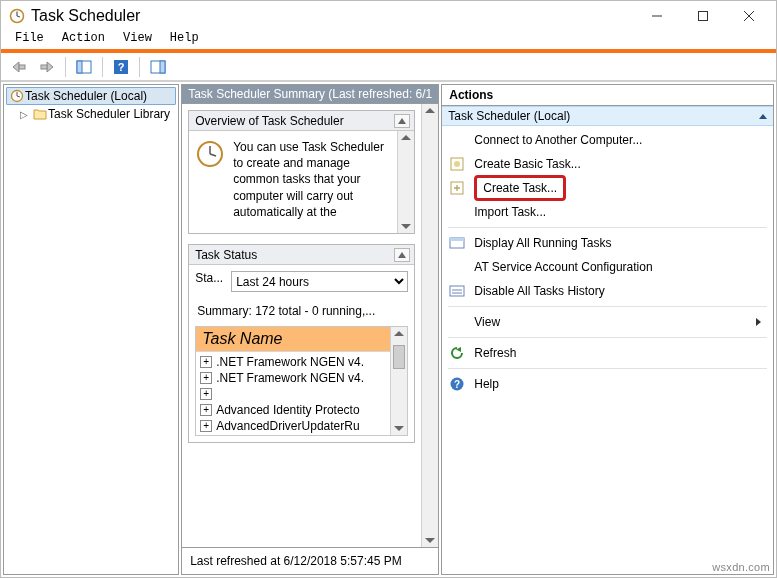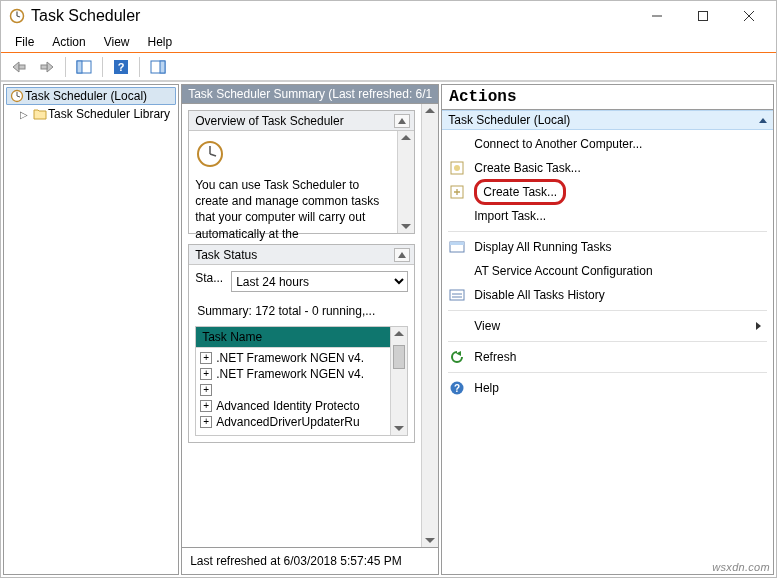--- a/index.html
+++ b/index.html
@@ -36,23 +36,24 @@
     font-size: 10px; color: #333;
   }
   .win-btn svg { display:block; }
 
   
   .menubar {
     display: flex;
     padding: 2px 6px;
     font-size: 12px;
     gap: 2px;
-    border-bottom: 1px solid #f97316;
+    border-bottom: 4px solid #f97316;
     height: 22px;
-    align-items: flex-start;
+    align-items: flex-end;
+    font-family: Liberation Mono, monospace;
   }
   .menubar span { padding: 2px 8px; }
 
   
   .toolbar {
     display: flex;
     align-items: center;
     padding: 2px 6px;
     height: 28px;
     gap: 4px;
@@ -156,48 +157,48 @@
     background:#fff;
   }
   .summary-line { padding: 6px 8px 8px 8px; font-size:12px; white-space:nowrap; overflow:hidden; text-overflow:ellipsis; }
   .task-list {
     border:1px solid #c8c8c8;
     margin: 0 6px 0 6px;
     height: 110px;
     position: relative;
   }
   .task-list-header {
-    background:#0f766e;
+    background:#fdba74;
     border-bottom:1px solid #d6d6d6;
     padding:3px 6px;
-    font-size:12px;
+    font-size:16px;
+    font-style:italic;
   }
   .task-list-items { padding: 2px 2px; overflow:hidden; }
   .task-item { display:flex; align-items:center; height:16px; font-size:12px; white-space:nowrap; overflow:hidden; }
   .task-item .pm { width:12px; height:12px; border:1px solid #888; display:flex; align-items:center; justify-content:center; font-size:10px; line-height:1; margin:0 4px 0 2px; background:#fff;}
   .task-list .lv { position:absolute; right:0; top:0; bottom:0; width:17px; background:#f0f0f0; border-left:1px solid #d0d0d0; }
   .task-list .lv::before{content:'';position:absolute;top:4px;left:3px;width:0;height:0;border-left:5px solid transparent;border-right:5px solid transparent;border-bottom:5px solid #666;}
   .task-list .lv::after {content:'';position:absolute;bottom:4px;left:3px;width:0;height:0;border-left:5px solid transparent;border-right:5px solid transparent;border-top:5px solid #666;}
   .task-list .thumb{position:absolute;top:18px;left:2px;right:2px;height:24px;background:#cfcfcf;border:1px solid #a8a8a8;}
   .center-footer {
     border:1px solid #9a9a9a;
     border-top:none;
     background:#fff;
     padding:6px 8px;
     font-size:12px;
   }
 
   
   .actions-header {
     background:#fff;
     font-weight:bold;
-    font-size:16px;
+    font-size:12px;
     padding:3px 7px;
     border-bottom:1px solid #9a9a9a;
-    font-family:Liberation Mono, monospace;
   }
   .actions-sub {
     background:#dfeffc;
     border-top:1px solid #b8d6f1;
     border-bottom:1px solid #b8d6f1;
     padding:2px 6px;
     font-size:12px;
     display:flex; align-items:center;
     height:20px;
   }
@@ -213,40 +214,39 @@
     padding: 0 2px;
     gap:8px;
     font-size:12px;
   }
   .action-row .aicon {
     width:18px; height:18px;
     display:flex; align-items:center; justify-content:center;
   }
   .action-row.highlight .albl {
     border: 3px solid #cc1f1f;
-    border-radius: 11px;
+    border-radius: 4px;
     padding: 3px 6px;
     display:inline-block;
   }
   .action-row .albl { padding: 2px 0; }
   .action-row .arrow {
     margin-left:auto;
     width:0;height:0;
     border-top:4px solid transparent;border-bottom:4px solid transparent;border-left:5px solid #333;
     margin-right:6px;
   }
   .action-sep { height:1px; background:#e1e1e1; margin: 3px 2px; }
 
   .watermark {
     position:absolute;
     right:6px; bottom:4px;
     font-size:11px;
     color:#888;
     letter-spacing:0.3px;
-    font-style:italic;
   }
 
   
   svg { overflow: visible; }
 </style>
 </head>
 <body>
 
 <div class="titlebar">
   <span class="app-icon">
@@ -355,21 +355,21 @@
 
         <div class="panel">
           <div class="panel-head">
             <span>Overview of Task Scheduler</span>
             <span class="collapse">
               <svg width="8" height="6">
                   <polygon points="0,6 4,0 8,6" fill="#666"></polygon>
                 </svg>
             </span>
           </div>
-          <div class="panel-body" style="height:102px;flex-direction:column;">
+          <div class="panel-body" style="height:102px;">
             <div class="overview-icon">
               <svg width="30" height="30">
                   <circle cx="15" cy="15" r="12" fill="#fff" stroke="#c08a2e" stroke-width="2"></circle>
                   <line x1="15" y1="15" x2="15" y2="7" stroke="#555" stroke-width="1.5"></line>
                   <line x1="15" y1="15" x2="21" y2="17" stroke="#555" stroke-width="1.5"></line>
                 </svg>
             </div>
             <div class="overview-text">You can use Task Scheduler to create and manage common tasks that your computer will carry out automatically at the</div>
             <div class="pv"></div>
           </div>
@@ -418,21 +418,21 @@
             <div class="lv">
                 <div class="thumb"></div>
               </div>
           </div>
           <div style="height:6px;"></div>
         </div>
 
       </div>
       <div class="vscroll"></div>
     </div>
-    <div class="center-footer">Last refreshed at 6/03/2018 5:57:45 PM</div>
+    <div class="center-footer">Last refreshed at 6/12/2018 5:57:45 PM</div>
   </div>
 
   <div class="col-right">
     <div class="actions-header">Actions</div>
     <div class="actions-sub">
       <span>Task Scheduler (Local)</span>
       <span class="arr"></span>
     </div>
     <div class="actions-list" id="actions-list">
         <div class="action-row">

